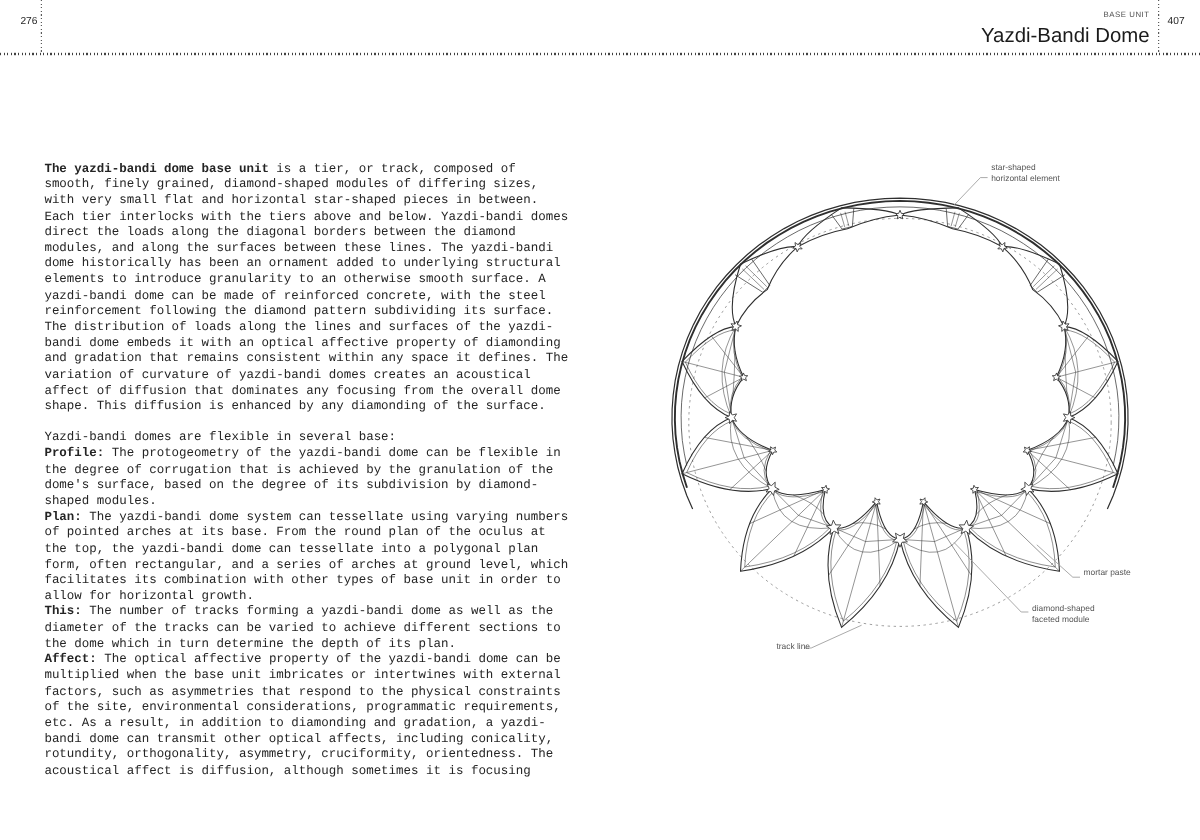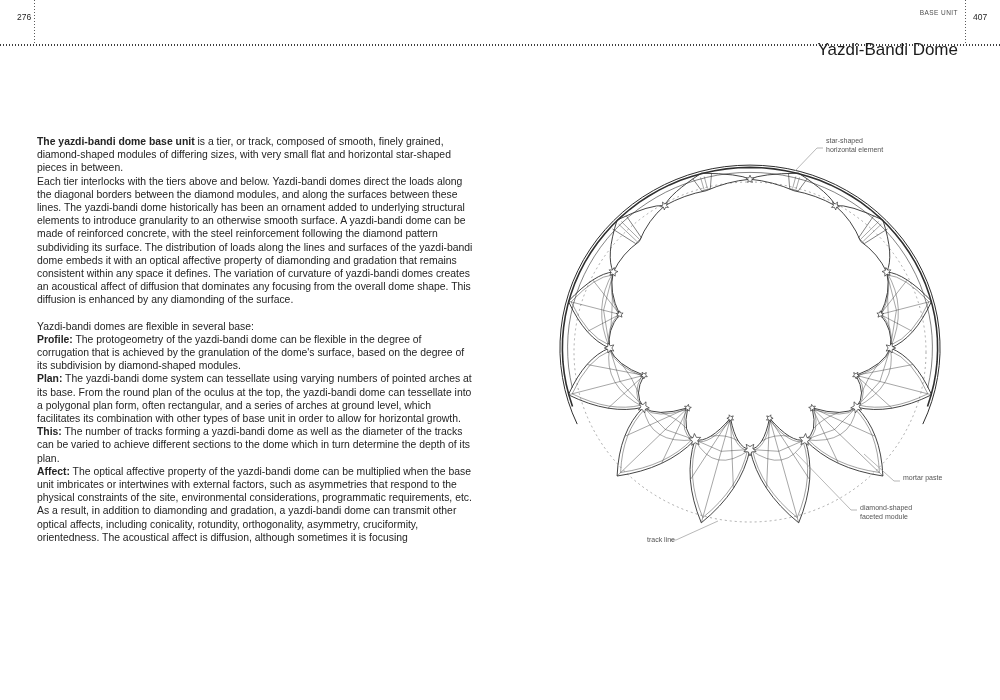--- a/index.html
+++ b/index.html
@@ -12,24 +12,24 @@
   .pnum.left{left:17px;}
   .pnum.right{left:973px;}
   .vdots{position:absolute;top:0;height:45px;width:1px;
     background-image:repeating-linear-gradient(180deg,#5a5a5a 0 1px,transparent 1px 3px);}
   .vdots.left{left:34px;}
   .vdots.right{left:965px;}
   .hrule{position:absolute;top:44px;left:0;width:1000px;height:2px;
     background-image:repeating-linear-gradient(90deg,#3f3f3f 0 1px,transparent 1px 3px);}
   .section-label{position:absolute;top:9px;right:42px;font-size:6.5px;
     letter-spacing:.45px;color:#4d4d4d;}
-  .page-title{position:absolute;top:20px;right:42px;font-size:17px;color:#1b1b1b;margin-top:20px;}
+  .page-title{position:absolute;top:20px;right:42px;font-size:17px;color:#1b1b1b;}
   .body-text{position:absolute;left:37px;top:135px;width:437px;
     font-size:10.4px;line-height:13.2px;color:#242424;}
-  .body-text p{margin:0;}
+  .body-text p{margin:0;font-family:Liberation Mono, monospace;}
   .body-text b{font-weight:bold;}
   .gap{height:13px;}
   #fig-svg{position:absolute;left:0;top:0;}
   .flabel{position:absolute;font-size:7px;line-height:8.7px;color:#555555;white-space:nowrap;}
   .flabel span{display:block;}
 </style>
 </head>
 <body>
 
 <div class="pnum left">276</div>

